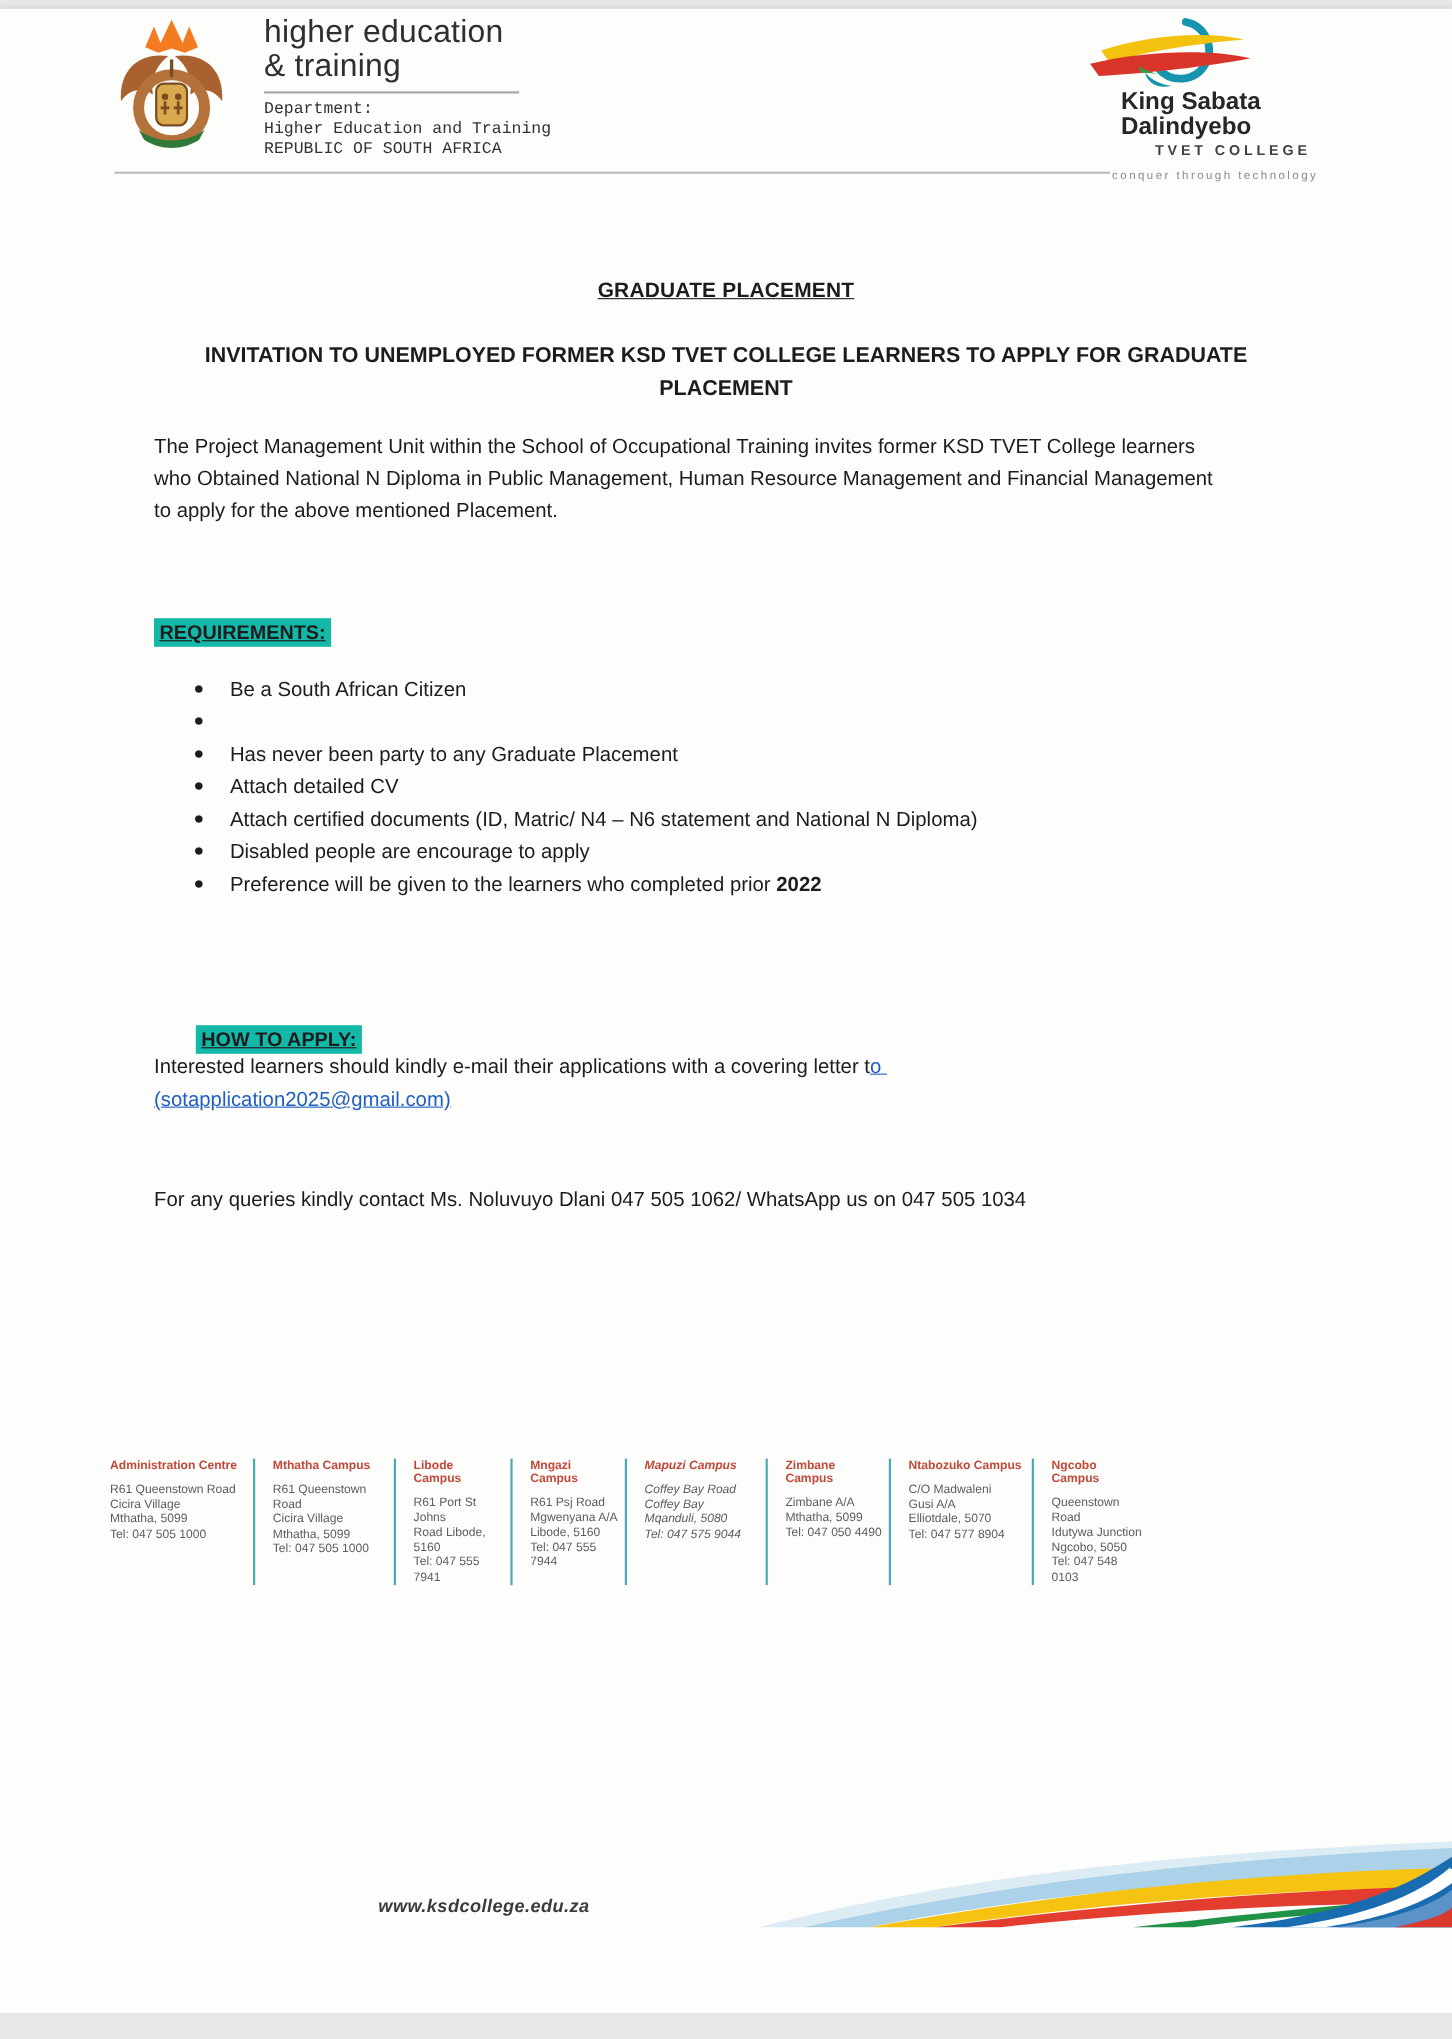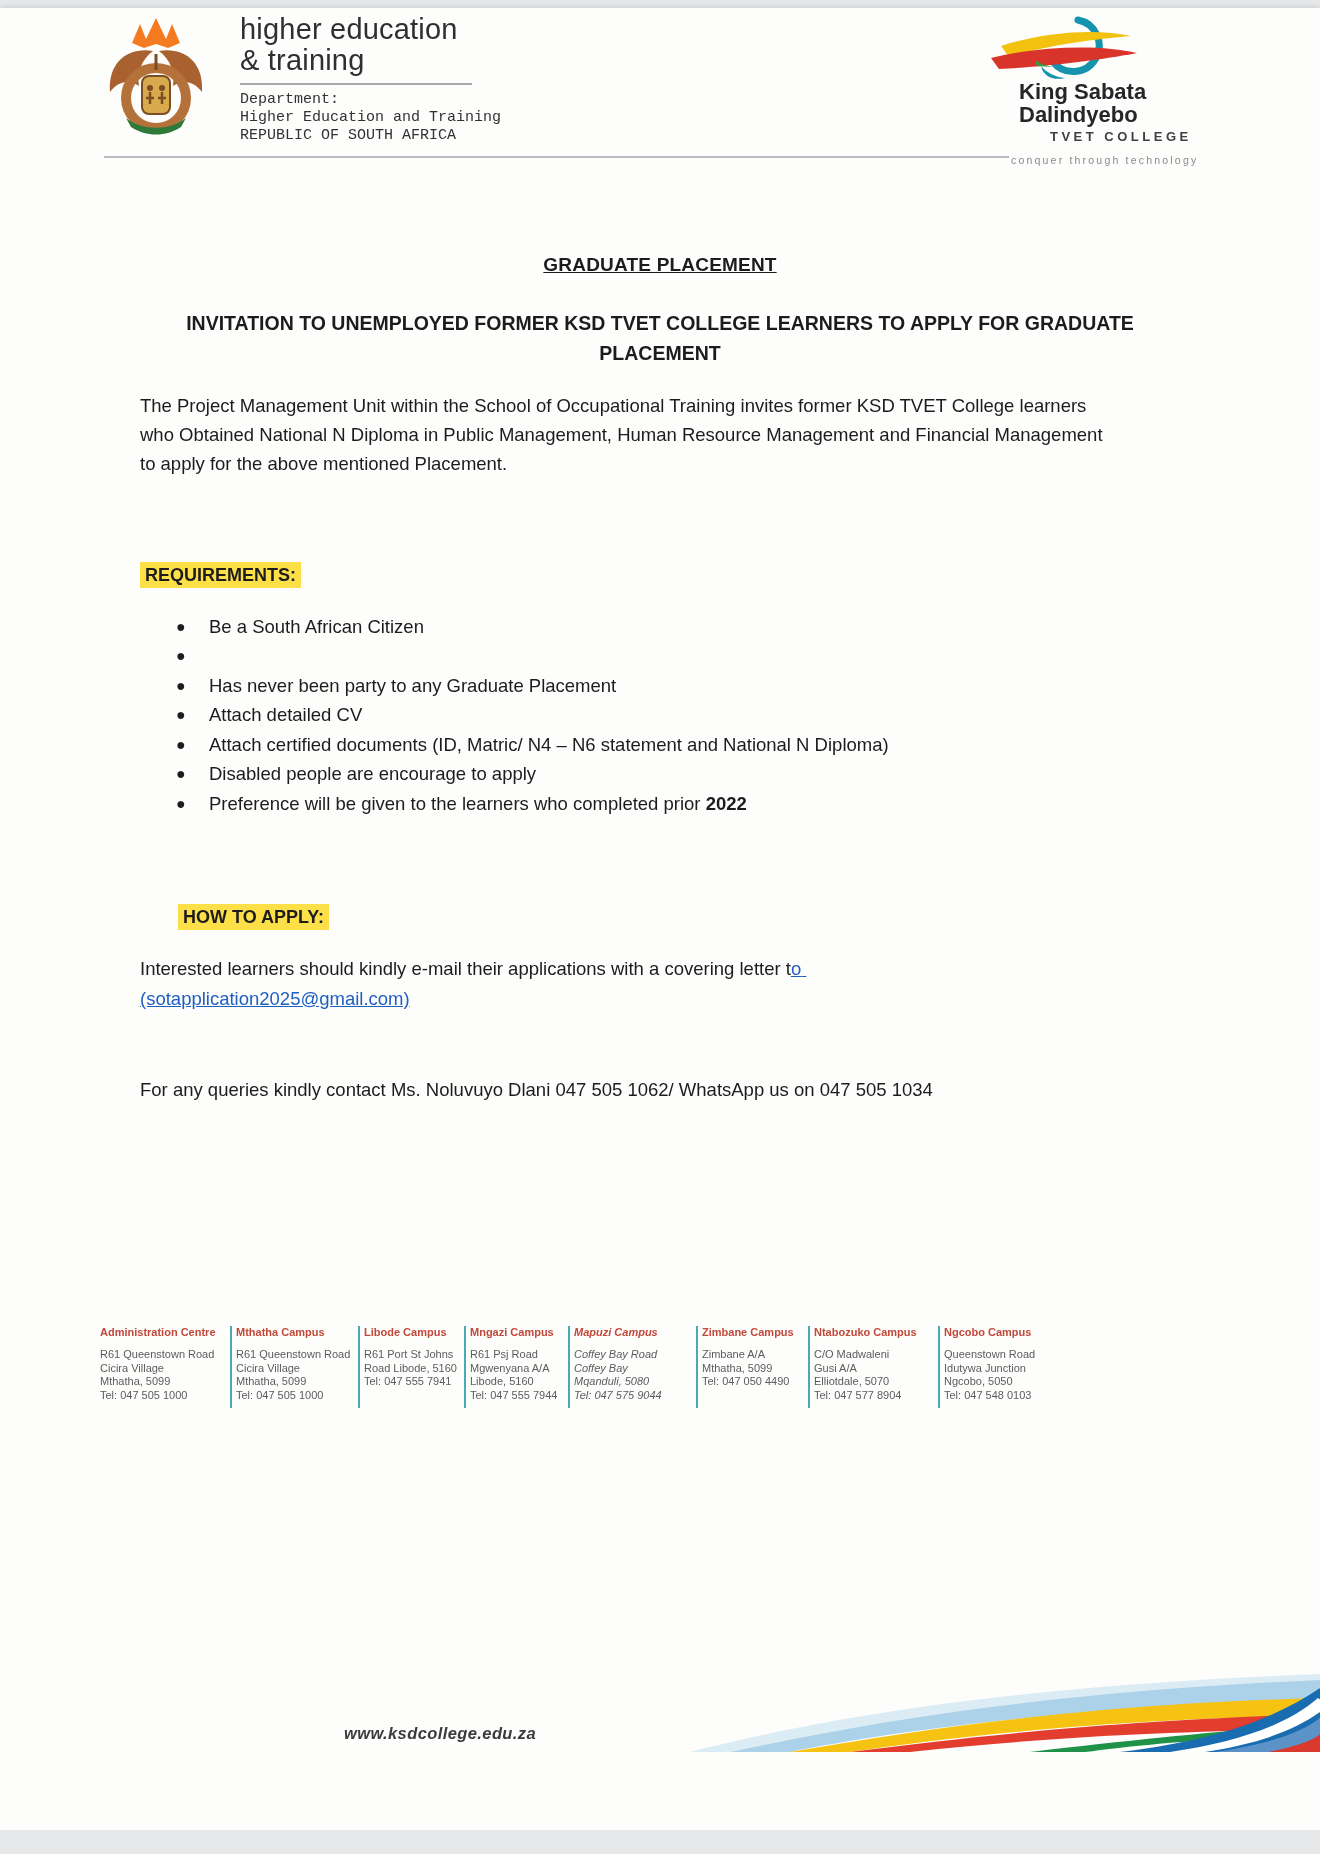--- a/index.html
+++ b/index.html
@@ -22,37 +22,37 @@
   .ksd-name{font-size:22px;line-height:23px;font-weight:700;color:#26262a;margin-left:64px;}
   .ksd-type{font-size:13px;letter-spacing:3.5px;color:#3f3f44;font-weight:700;margin-left:95px;margin-top:3px;}
   .ksd-tag{font-size:10.5px;letter-spacing:2.2px;color:#8a8a8e;margin-left:56px;margin-top:10px;white-space:nowrap;}
   .head-rule{position:absolute;left:104px;top:148px;width:905px;height:2px;background:#b9bdc4;}
   
   .doc-title{position:absolute;left:0;right:0;top:246px;text-align:center;
     font-size:19px;font-weight:700;text-decoration:underline;letter-spacing:.2px;}
   .doc-subtitle{position:absolute;left:110px;right:110px;top:300px;text-align:center;
     font-size:19.5px;font-weight:700;line-height:30px;}
   .intro{position:absolute;left:140px;top:383px;width:965px;font-size:18.5px;line-height:29px;}
-  .hl{background:#fde047;padding:3px 5px;}
+  .hl{background:#14b8a6;padding:3px 5px;text-decoration:underline;}
   .sec-head{position:absolute;left:140px;font-size:18px;font-weight:700;}
   .req-head{top:557px;}
-  .how-head{top:899px;padding-left:38px;}
+  .how-head{top:927px;padding-left:38px;}
   .bullets{position:absolute;left:140px;top:604px;width:1010px;}
   .bullet{display:flex;height:29.5px;align-items:center;}
   .b-dot{width:33px;padding-left:36px;font-size:16px;}
   .b-text{font-size:18.5px;}
   .nb{position:absolute;left:140px;top:831px;width:1010px;font-size:18.5px;}
   .apply{position:absolute;left:140px;top:946px;width:1010px;font-size:18.5px;line-height:30px;}
   a.link{color:#1f5fc0;text-decoration:underline;cursor:pointer;}
   .due{position:absolute;left:140px;top:1024px;font-size:18.5px;}
   .queries{position:absolute;left:140px;top:1071px;font-size:18.5px;}
   
   .campuses{position:absolute;left:100px;top:1318px;display:flex;align-items:stretch;}
   .campus{box-sizing:border-box;padding-right:6px;min-height:82px;}
-  .campus + .campus{border-left:2px solid #4aa9b5;padding-left:4px;}
+  .campus + .campus{border-left:2px solid #4aa9b5;padding-left:16px;}
   .campus:nth-child(1){width:130px;}
   .campus:nth-child(2){width:128px;}
   .campus:nth-child(3){width:106px;}
   .campus:nth-child(4){width:104px;}
   .campus:nth-child(5){width:128px;font-style:italic;}
   .campus:nth-child(6){width:112px;}
   .campus:nth-child(7){width:130px;}
   .campus:nth-child(8){width:106px;}
   .campus-name{font-size:11px;font-weight:700;color:#c1493a;margin-bottom:10px;}
   .campus-line{font-size:11px;line-height:13.5px;color:#5c5c5e;}

